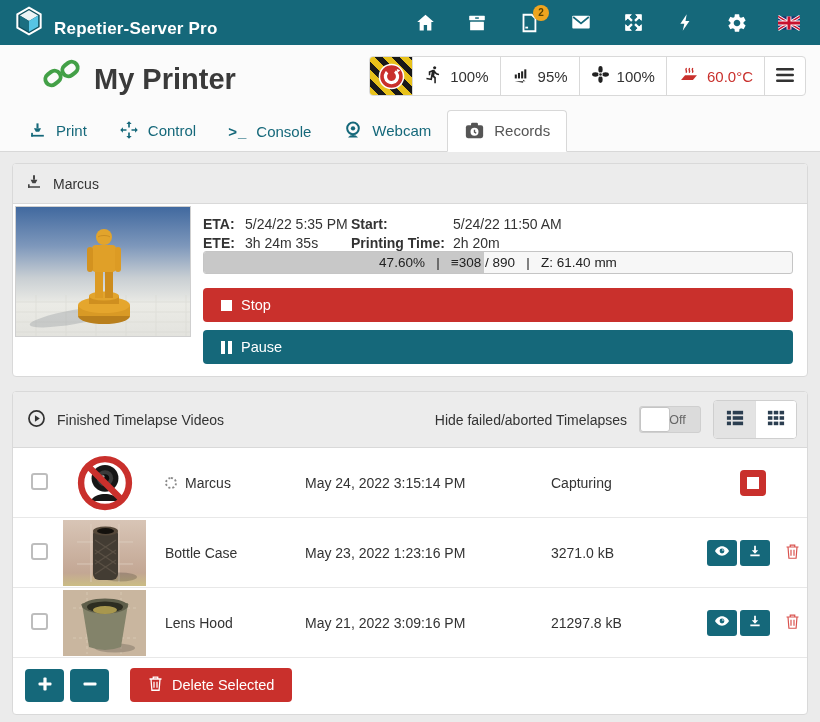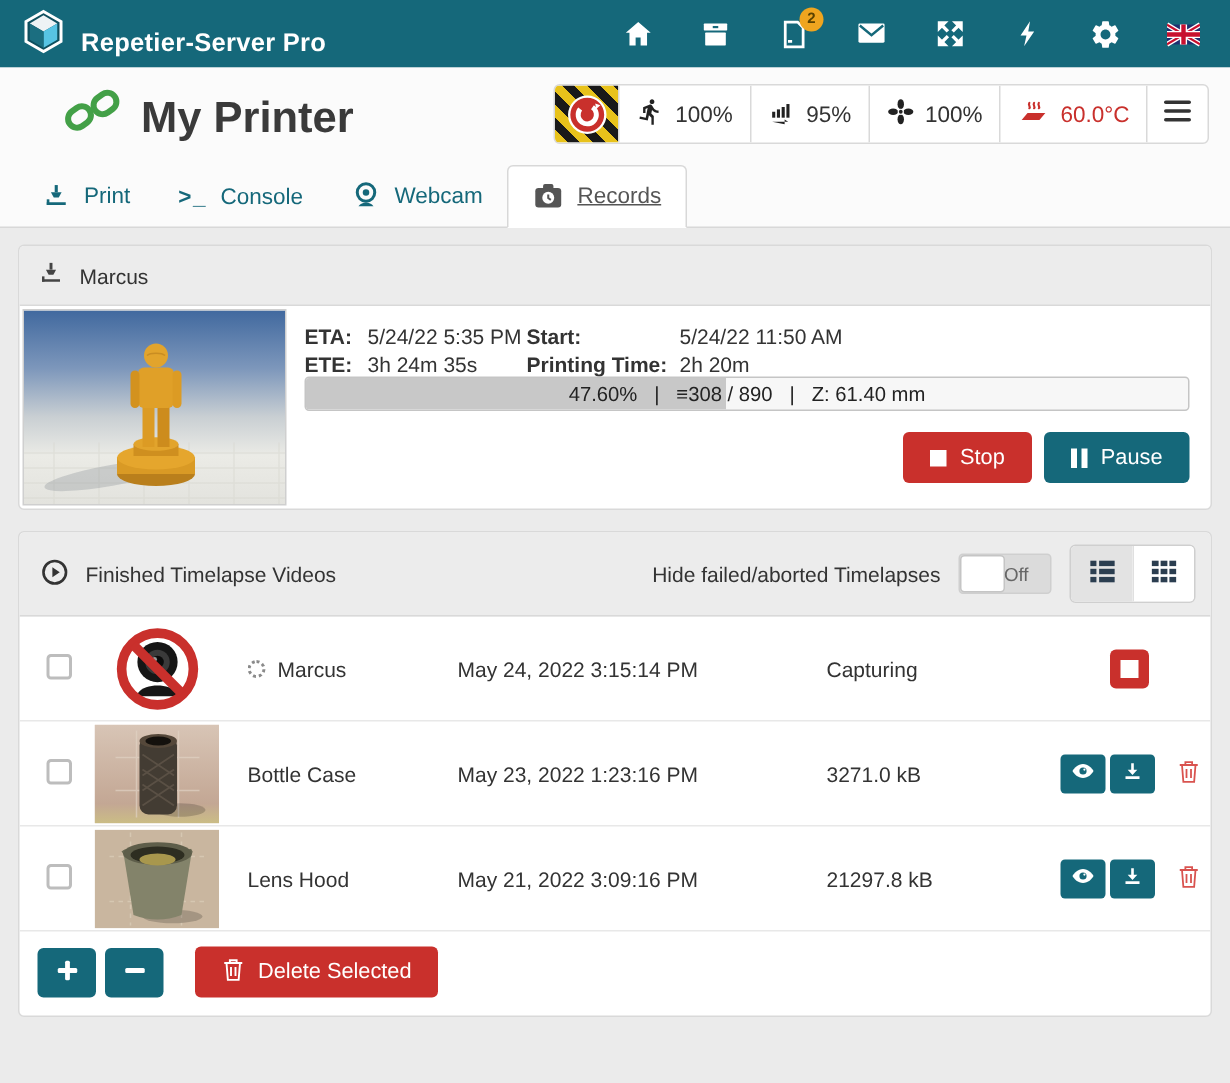--- a/index.html
+++ b/index.html
@@ -25,42 +25,42 @@
   .stat-seg:first-child { border-left:none; padding:0; }
   .stat-red { color:#C9302C; }
   .hazard { width:42px; height:100%; display:flex; align-items:center; justify-content:center;
             background:repeating-linear-gradient(45deg,#E8C21B 0 6px,#191919 6px 12px); }
 
   
   .tabs { display:flex; align-items:flex-end; padding:6px 12px 0 12px; border-bottom:1px solid #D8D8D8; }
   .tab { display:flex; align-items:center; gap:9px; padding:10px 16px 11px 16px; color:#15687A; font-size:15px; cursor:pointer; }
   .tab .tab-ic { display:flex; align-items:center; }
   .tab.active { background:#fff; border:1px solid #D8D8D8; border-bottom:1px solid #fff; margin-bottom:-1px;
-                border-radius:4px 4px 0 0; color:#555;text-decoration:underline; }
+                border-radius:4px 4px 0 0; color:#555; }
   .console-glyph { font-weight:bold; font-size:15px; letter-spacing:1px; }
 
   
   .content { padding:11px 12px 0 12px; }
   .card { background:#fff; border:1px solid #D9D9D9; border-radius:4px; overflow:hidden; }
   .card-hdr { background:#ECECEC; border-bottom:1px solid #D9D9D9; display:flex; align-items:center; gap:10px;
               padding:9px 12px; font-size:14px; color:#333; }
 
   
   .job-body { display:flex; padding:2px; }
   .thumb-big { width:176px; height:131px; border:1px solid #CFCFCF; position:relative; overflow:hidden; flex:none;
                background:linear-gradient(180deg,#41699f 0%, #7d97bb 30%, #c9cfd3 55%, #ebebe6 75%, #e3e3de 100%); }
   .job-right { flex:1; padding:10px 12px 10px 12px; display:flex; flex-direction:column; }
   .info-grid { display:grid; grid-template-columns:42px 106px 102px 1fr; row-gap:3px; font-size:14px; }
   .info-grid .lbl { font-weight:bold; white-space:nowrap; }
   .info-grid .val { white-space:nowrap; }
   .progress { margin-top:0; height:23px; border:1px solid #C5C5C5; border-radius:3px; background:#F7F7F7; position:relative; overflow:hidden; }
   .progress-fill { position:absolute; left:0; top:0; bottom:0; background:#C8C8C8; }
   .progress-text { position:absolute; inset:0; display:flex; align-items:center; justify-content:center;
                    font-size:13.5px; color:#222; white-space:pre; }
-  .job-buttons { display:flex; justify-content:flex-end; gap:8px; margin-top:14px; }
+  .job-buttons { display:flex; justify-content:flex-end; gap:8px; margin-top:14px;flex-direction:column; }
   .btn { display:flex; align-items:center; gap:9px; height:34px; padding:0 18px; border:none; border-radius:4px;
          color:#fff; font-size:14.5px; cursor:pointer; font-family:inherit; }
   .btn-red { background:#C9302C; }
   .btn-teal { background:#15687A; }
   .stop-sq { width:11px; height:11px; background:#fff; }
   .pause-bars { display:flex; gap:3px; }
   .pause-bars i { width:4px; height:13px; background:#fff; display:block; }
 
   
   .tl-card { margin-top:14px; }
@@ -258,20 +258,31 @@
     <div class="tab">
       <span class="tab-ic">
         <svg width="19" height="19" viewBox="0 0 24 24" fill="#15687A">
             <rect x="10.7" y="3" width="2.6" height="6"></rect>
             <path d="M7.5 9h9l-2.4 4.5h-4.2z"></path>
             <path d="M4 17.5h16v2.2H4z"></path>
             <rect x="4" y="15" width="2.2" height="4.7"></rect>
           </svg>
       </span>
       <span>Print</span>
+    </div>
+    <div class="tab">
+      <span class="tab-ic">
+        <svg width="20" height="20" viewBox="0 0 24 24" fill="#15687A">
+          <path d="M12 1.5 15.2 4.7H13V9h-2V4.7H8.8z"></path>
+            <path d="M12 22.5 8.8 19.3H11V15h2v4.3h2.2z"></path>
+          <path d="M1.5 12 4.7 8.8V11H9v2H4.7v2.2z"></path>
+            <path d="M22.5 12 19.3 15.2V13H15v-2h4.3V8.8z"></path>
+        </svg>
+      </span>
+      <span>Control</span>
     </div>
     <div class="tab">
       <span class="tab-ic console-glyph">&gt;_</span>
       <span>Console</span>
     </div>
     <div class="tab">
       <span class="tab-ic">
         <svg width="20" height="20" viewBox="0 0 24 24">
           <circle cx="12" cy="10" r="7" fill="none" stroke="#15687A" stroke-width="2.4"></circle>
           <circle cx="12" cy="10" r="2.6" fill="#15687A"></circle>

